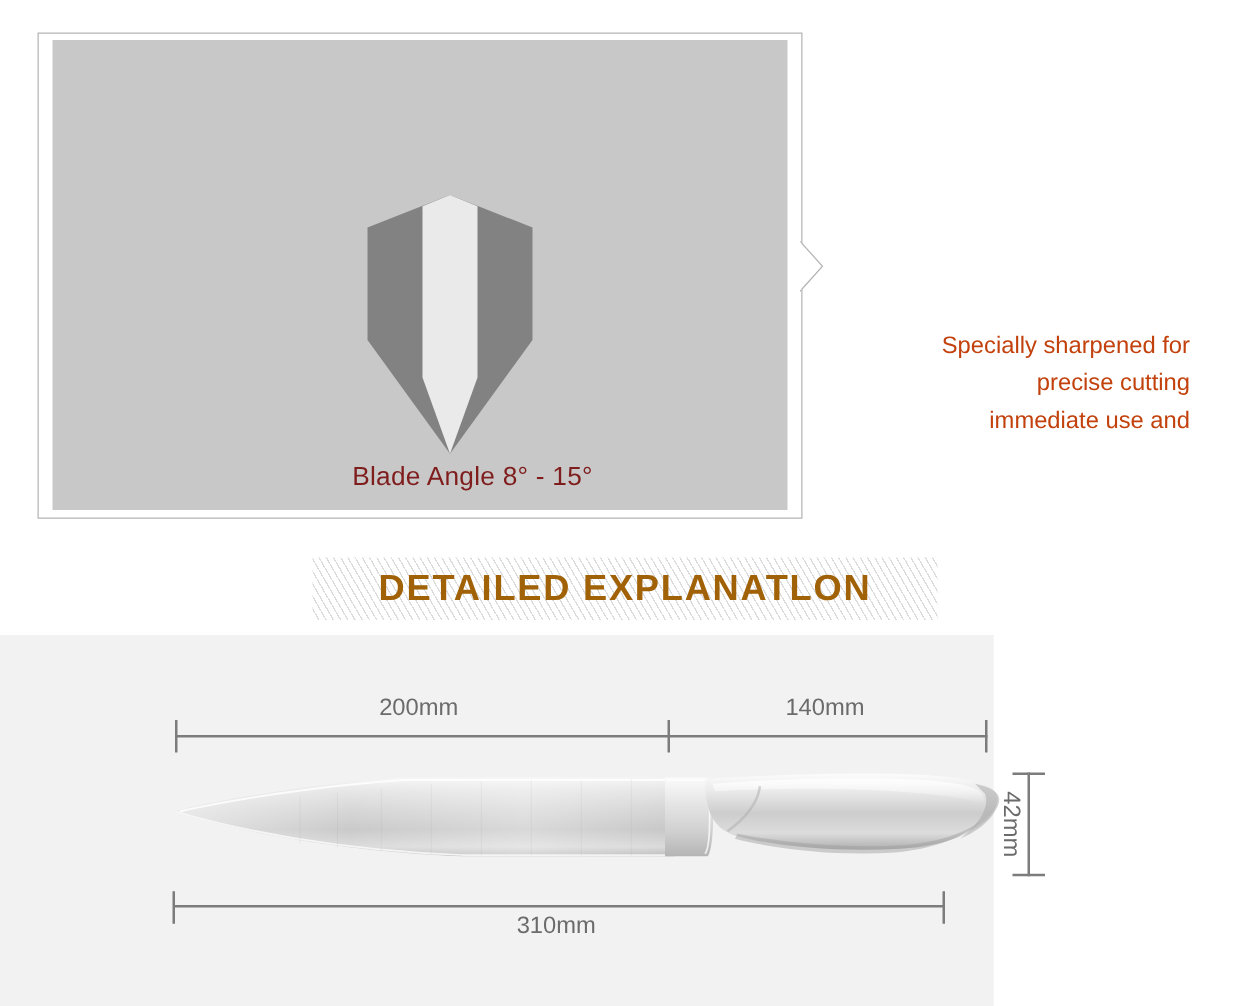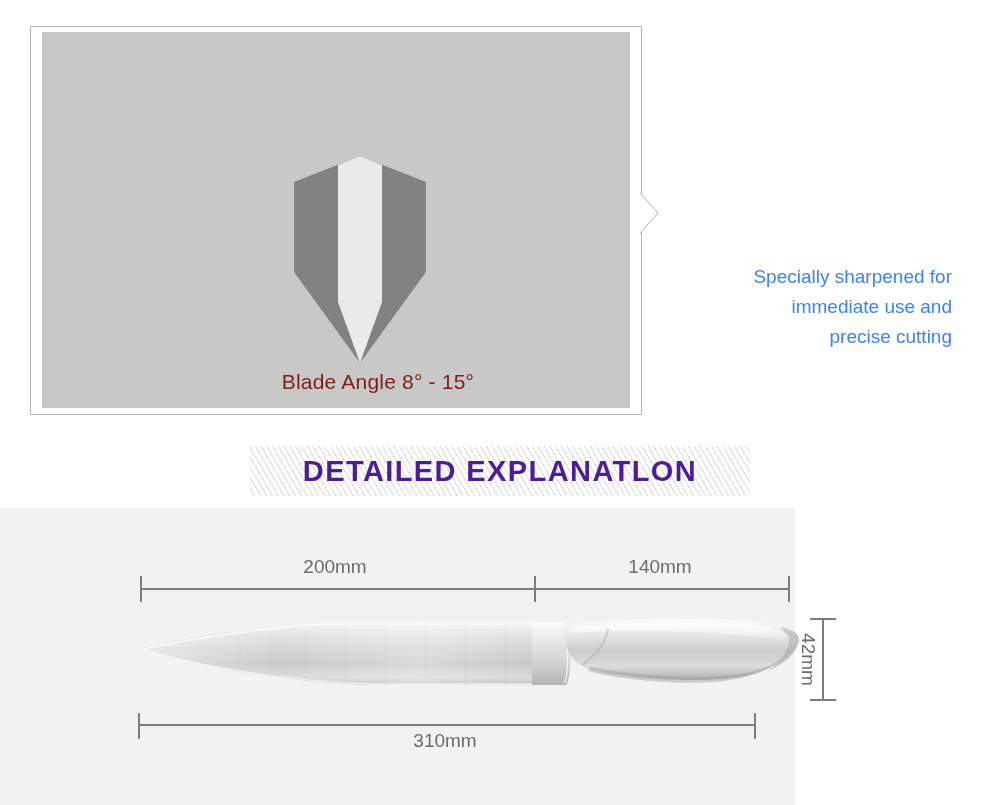--- a/index.html
+++ b/index.html
@@ -43,21 +43,21 @@
     font-size:21px;
     color:#7f1d1d;
     letter-spacing:.2px;
   }
 
   .feature-text{
     position:absolute;left:660px;top:262px;width:292px;
     text-align:right;
     font-size:19px;
     line-height:30px;
-    color:#3b82f6;
+    color:#c2410c;
   }
   .feature-text div{display:block;}
 
   
   .banner{
     position:absolute;left:0;top:446px;width:1000px;height:58px;
   }
   .banner-hatch{
     position:absolute;left:250px;top:0;width:500px;height:50px;
     background:repeating-linear-gradient(
@@ -65,21 +65,21 @@
       #ffffff 0px,#ffffff 4px,
       #dcdcdc 4px,#dcdcdc 5px
     );
   }
   .banner-title{
     position:absolute;left:0;top:0;width:1000px;height:50px;
     display:flex;align-items:center;justify-content:center;
     font-size:29px;
     font-weight:bold;
     letter-spacing:1.4px;
-    color:#4c1d95;
+    color:#a16207;
   }
   .banner-title span{
     background:transparent;
     padding:0 8px;
   }
 
   
   .bottom-section{
     position:absolute;left:0;top:508px;width:795px;height:297px;
     background:#f2f2f2;
@@ -154,22 +154,22 @@
 
           <path d="M90,4 L112,13 L112,150 L90,211 L68,150 L68,13 Z" fill="#eaeaea"></path>
         </svg>
       </div>
 
       <div class="blade-angle-label">Blade Angle 8° - 15°</div>
     </div>
 
     <div class="feature-text">
       <div>Specially sharpened for</div>
+      <div>precise cutting</div>
       <div>immediate use and</div>
-      <div>precise cutting</div>
     </div>
   </div>
 
   <div class="banner">
     <div class="banner-hatch"></div>
     <div class="banner-title">
       <span>DETAILED EXPLANATLON</span>
     </div>
   </div>
 

